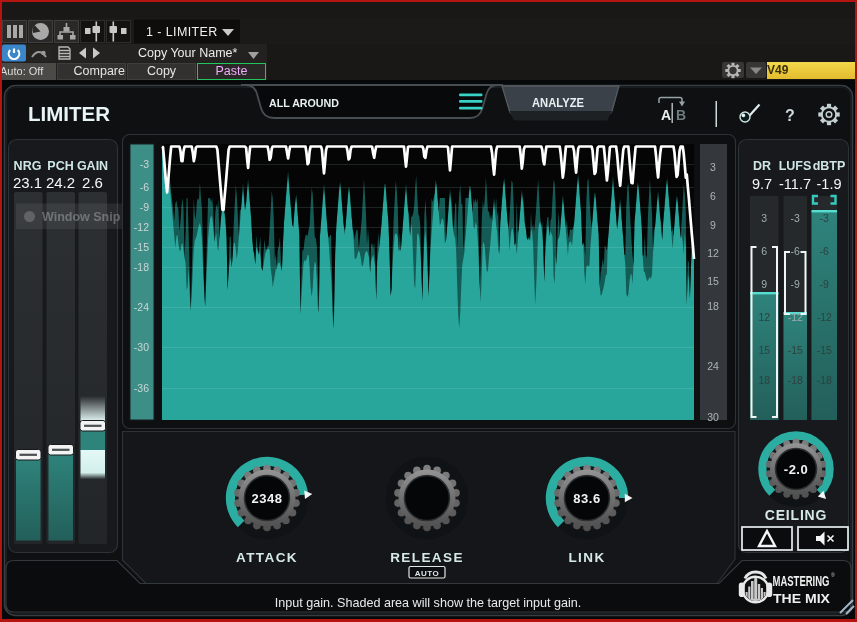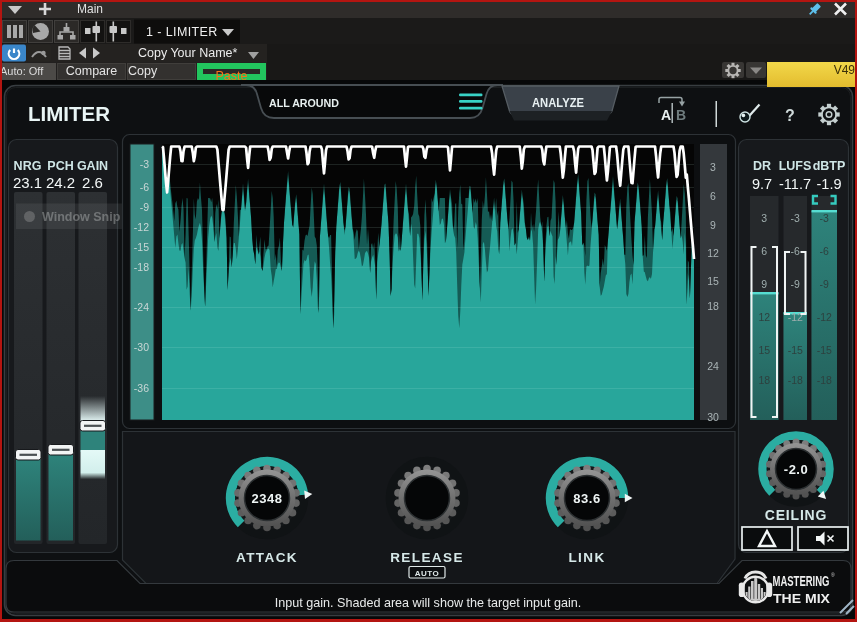--- a/index.html
+++ b/index.html
@@ -301,33 +301,20 @@
 <rect x="745.6" y="598.8" width="20" height="3.4"></rect>
 </g>
 <text x="772.5" y="585.5" font-size="15" font-weight="bold" fill="#efefef" textLength="57" lengthAdjust="spacingAndGlyphs">MASTERING</text>
 <text x="831" y="577" font-size="5" fill="#d0d0d0">®</text>
 <text x="773" y="603" font-size="12.5" font-weight="bold" fill="#efefef" textLength="57" lengthAdjust="spacingAndGlyphs">THE MIX</text>
 </g>
 <path d="M840,613 L853,600 M846,614 L854,606" stroke="#9fb5c5" stroke-width="2"></path>
 </svg>
 
 <div style="position:absolute;left:0;top:0;width:857px;height:80px;background:#191817">
- <div style="position:absolute;left:0;top:0;width:857px;height:18px;background:#2f2c2a">
-  <svg width="857" height="18" style="position:absolute;left:0;top:0">
-   <path d="M8,6 L22,6 L15,14 Z" fill="#c9c9c9"></path>
-   <path d="M45,3 L45,15 M39,9 L51,9" stroke="#d8d8d8" stroke-width="2.6"></path>
-   <g transform="translate(815,9) rotate(45)">
-            <rect x="-2.6" y="-6" width="5.2" height="7.5" rx="1" fill="#5ec0ec"></rect>
-            <rect x="-4" y="1" width="8" height="2.2" rx="1" fill="#5ec0ec"></rect>
-            <rect x="-0.9" y="3" width="1.8" height="4.5" fill="#5ec0ec"></rect>
-          </g>
-   <path d="M835,3.5 L846,14.5 M846,3.5 L835,14.5" stroke="#f0f0f0" stroke-width="2.6"></path>
-  </svg>
-  <span style="position:absolute;left:77px;top:2px;font-size:12px;color:#e0e0e0">Main</span>
- </div>
  <div style="position:absolute;left:0;top:18px;width:857px;height:26px;background:#1b1a19"></div>
  <svg width="857" height="62" style="position:absolute;left:0;top:18px">
   <g>
    <rect x="2.5" y="2.5" width="24" height="22" fill="#2b2927" stroke="#403e3c" stroke-width="1"></rect>
    <rect x="7" y="7" width="4" height="13" fill="#a8a8a8"></rect>
           <rect x="13" y="7" width="4" height="13" fill="#a8a8a8"></rect>
           <rect x="19" y="7" width="4" height="13" fill="#a8a8a8"></rect>
    <rect x="28.5" y="2.5" width="24" height="22" fill="#2b2927" stroke="#403e3c" stroke-width="1"></rect>
    <circle cx="40.5" cy="13.5" r="8.5" fill="#a8a8a8"></circle>
           <path d="M40.5,13.5 L34.5,7 A8.5,8.5 0 0 0 33,15 Z" fill="#2b2927"></path>
@@ -360,29 +347,29 @@
    <path d="M86,3.5 L79,9 L86,14.5 Z" fill="#c9c9c9"></path>
    <path d="M93,3.5 L100,9 L93,14.5 Z" fill="#c9c9c9"></path>
   </g>
  </svg>
  <span style="position:absolute;left:138px;top:46px;font-size:12.5px;color:#ececec">Copy Your Name*</span>
  <svg width="20" height="10" style="position:absolute;left:246px;top:50px">
         <path d="M2,2 L13,2 L7.5,9 Z" fill="#a0a0a0"></path>
       </svg>
  <div style="position:absolute;left:0;top:62px;width:267px;height:18px;background:#22201f"></div>
  <div style="position:absolute;left:0;top:62.5px;width:56px;height:17px;background:#4c4a47;color:#dcdcdc;font-size:11px;text-align:left;line-height:17px">Auto: Off</div>
- <div style="position:absolute;left:57px;top:62.5px;width:69px;height:17px;background:#33312f;border:1px solid #403e3b;box-sizing:border-box;color:#e4e4e4;font-size:12.5px;text-align:center;line-height:15px">Compare</div>
- <div style="position:absolute;left:127px;top:62.5px;width:69px;height:17px;background:#33312f;border:1px solid #403e3b;box-sizing:border-box;color:#e4e4e4;font-size:12.5px;line-height:15px">Copy</div>
- <div style="position:absolute;left:197px;top:62.5px;width:69px;height:17px;background:#2a2826;border:6px solid #22c55e;box-sizing:border-box;color:#f97316;font-size:12.5px;text-align:center;line-height:15px">Paste</div>
+ <div style="position:absolute;left:57px;top:62.5px;width:69px;height:17px;background:#33312f;border:1px solid #403e3b;box-sizing:border-box;color:#e4e4e4;font-size:12.5px;text-align:right;line-height:15px">Compare</div>
+ <div style="position:absolute;left:127px;top:62.5px;width:69px;height:17px;background:#33312f;border:1px solid #403e3b;box-sizing:border-box;color:#e4e4e4;font-size:12.5px;text-align:center;line-height:15px">Copy</div>
+ <div style="position:absolute;left:197px;top:62.5px;width:69px;height:17px;background:#2a2826;border:1px solid #22c55e;box-sizing:border-box;color:#f0abfc;font-size:12.5px;text-align:center;line-height:15px">Paste</div>
  <svg width="50" height="18" style="position:absolute;left:722px;top:61px">
   <rect x="0" y="1" width="22" height="16" rx="2" fill="#383634"></rect>
   <rect x="24" y="1" width="20" height="16" rx="2" fill="#383634"></rect>
   <path d="M28,6.5 L40,6.5 L34,13 Z" fill="#8a8886"></path>
  </svg>
- <div style="position:absolute;left:767px;top:62px;width:88px;height:25px;background:linear-gradient(#f2d84a,#e3bc2e);color:#3a2f08;font-size:12px;font-weight:normal;text-align:right;line-height:17px">V49</div>
+ <div style="position:absolute;left:767px;top:62px;width:88px;height:17px;background:linear-gradient(#f2d84a,#e3bc2e);color:#3a2f08;font-size:12px;font-weight:bold;text-align:left;line-height:17px">V49</div>
 </div>
 
 <svg width="22" height="18" style="position:absolute;left:722px;top:62px">
       <rect x="9.5" y="0.7999999999999998" width="3" height="3" fill="#b8b6b4" transform="rotate(0 11.0 2.3)"></rect>
       <rect x="13.884062043356593" y="2.615937956643405" width="3" height="3" fill="#b8b6b4" transform="rotate(45 15.384062043356593 4.115937956643405)"></rect>
       <rect x="15.7" y="7.0" width="3" height="3" fill="#b8b6b4" transform="rotate(90 17.2 8.5)"></rect>
       <rect x="13.884062043356595" y="11.384062043356593" width="3" height="3" fill="#b8b6b4" transform="rotate(135 15.384062043356595 12.884062043356593)"></rect>
       <rect x="9.5" y="13.2" width="3" height="3" fill="#b8b6b4" transform="rotate(180 11.0 14.7)"></rect>
       <rect x="5.115937956643406" y="11.384062043356597" width="3" height="3" fill="#b8b6b4" transform="rotate(225 6.615937956643406 12.884062043356597)"></rect>
       <rect x="3.3" y="7.000000000000002" width="3" height="3" fill="#b8b6b4" transform="rotate(270 4.8 8.500000000000002)"></rect>

